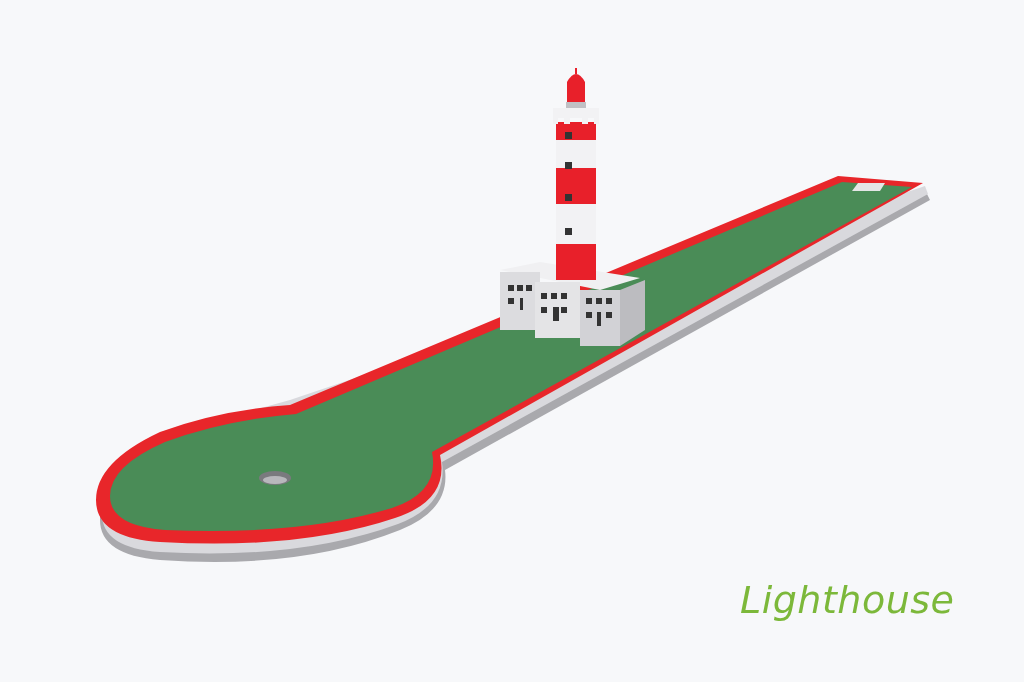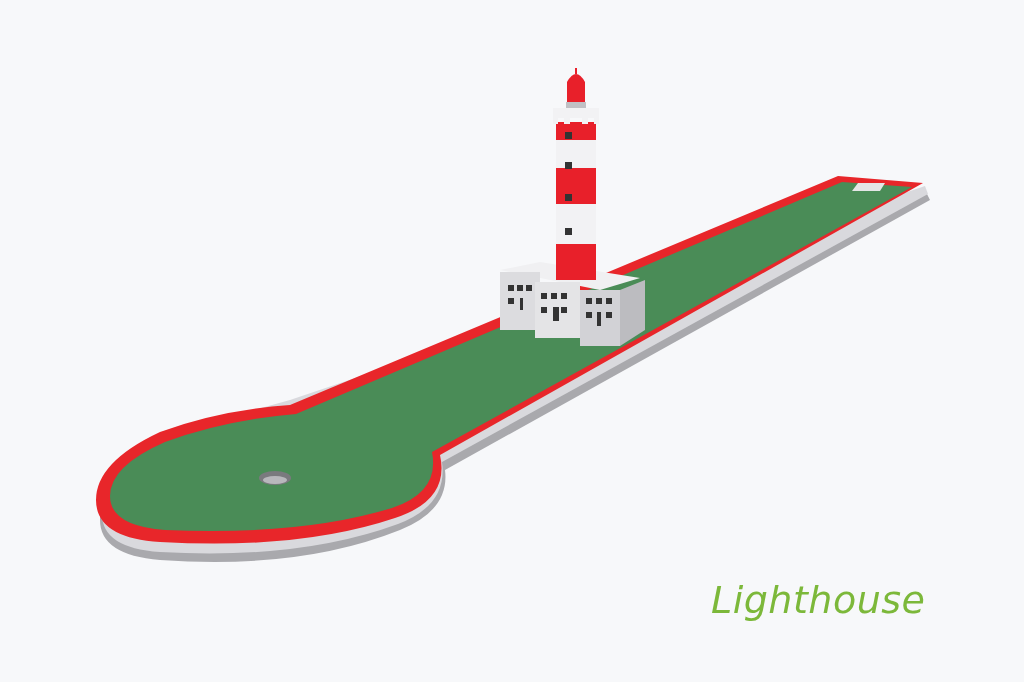--- a/index.html
+++ b/index.html
@@ -1,18 +1,18 @@
 <!DOCTYPE html>
 <html><head>
 <meta charset="utf-8">
 <style>
   html,body{margin:0;padding:0;}
   body{width:1024px;height:682px;background:#f7f8fa;position:relative;overflow:hidden;font-family:"DejaVu Sans",sans-serif;}
   #scene{position:absolute;left:0;top:0;width:1024px;height:682px;}
-  .caption{position:absolute;left:711px;top:578px;font-family:"DejaVu Sans",sans-serif;font-style:italic;font-size:38px;color:#7cb83a;letter-spacing:0.5px;}
+  .caption{position:absolute;left:740px;top:578px;font-family:"DejaVu Sans",sans-serif;font-style:italic;font-size:38px;color:#7cb83a;letter-spacing:0.5px;}
 </style>
 </head>
 <body>
 
 <svg id="scene" viewBox="0 0 1024 682" xmlns="http://www.w3.org/2000/svg">
 
   <g>
     <path d="M925,190 L930,200 L445,470 Q450,510 400,530 Q300,570 160,560 Q100,555 100,520 L100,510 Q100,470 160,440 L290,405 Z" fill="#a9a9ad"></path>
     <path d="M925,186 L928,194 L442,462 Q448,505 398,524 Q300,560 160,552 Q102,548 102,514 L102,506 Q102,466 160,436 L290,400 Z" fill="#d9d9dd"></path>
   </g>

